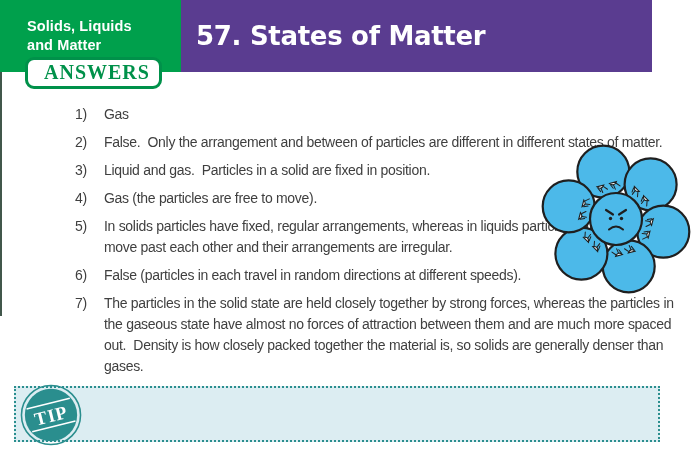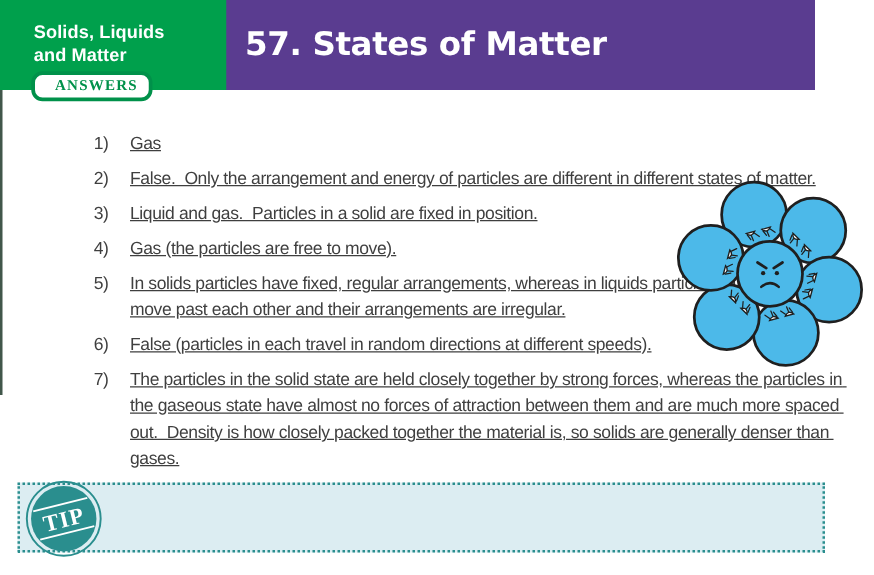--- a/index.html
+++ b/index.html
@@ -22,34 +22,34 @@
   }
   .title-text{
     position:absolute;left:15px;top:0;height:72px;display:flex;align-items:center;
     color:#ffffff;font-family:"DejaVu Sans",sans-serif;
     font-size:26px;font-weight:bold;letter-spacing:-.3px;margin:0;
   }
   .answers-badge{
     position:absolute;left:25px;top:57px;
     background:#ffffff;border:3px solid #00914a;border-radius:9px;
     color:#00914a;font-family:"Liberation Serif",serif;
-    font-size:12px;font-weight:bold;letter-spacing:1px;
+    font-size:20px;font-weight:bold;letter-spacing:1px;
     padding:1px 9px 2px 16px;
   }
   .edge-line{
     position:absolute;left:0;top:0;width:2px;height:316px;background:#20392c;opacity:.85;
   }
   
   .answers{
     position:absolute;left:35px;top:90px;width:620px;
     color:#3f3f3f;font-size:14px;letter-spacing:-.3px;line-height:21px;
   }
   .answer{display:grid;grid-template-columns:29px 1fr;margin-bottom:7px;}
   .answer .num{text-align:left;}
-  .answer .txt{white-space:pre-wrap;max-width:592px;text-decoration:underline;}
+  .answer .txt{white-space:pre-wrap;max-width:592px;}
   .answer.narrow .txt{max-width:495px;}
   
   .particles{
     position:absolute;left:541px;top:144px;width:152px;height:150px;
   }
   
   .tip-box{
     position:absolute;left:14px;top:386px;width:646px;height:56px;
     background:#dcedf2;border:2px dotted #2a8e8e;box-sizing:border-box;
   }
@@ -80,21 +80,21 @@
   </div>
   <div class="answers-badge">ANSWERS</div>
 
   <ol class="answers">
     <li class="answer">
       <span class="num">1)</span>
       <span class="txt">Gas</span>
     </li>
     <li class="answer">
       <span class="num">2)</span>
-      <span class="txt">False.  Only the arrangement and energy of particles are different in different states of matter.</span>
+      <span class="txt">False.  Only the arrangement and between of particles are different in different states of matter.</span>
     </li>
     <li class="answer">
       <span class="num">3)</span>
       <span class="txt">Liquid and gas.  Particles in a solid are fixed in position.</span>
     </li>
     <li class="answer">
       <span class="num">4)</span>
       <span class="txt">Gas (the particles are free to move).</span>
     </li>
     <li class="answer narrow">

